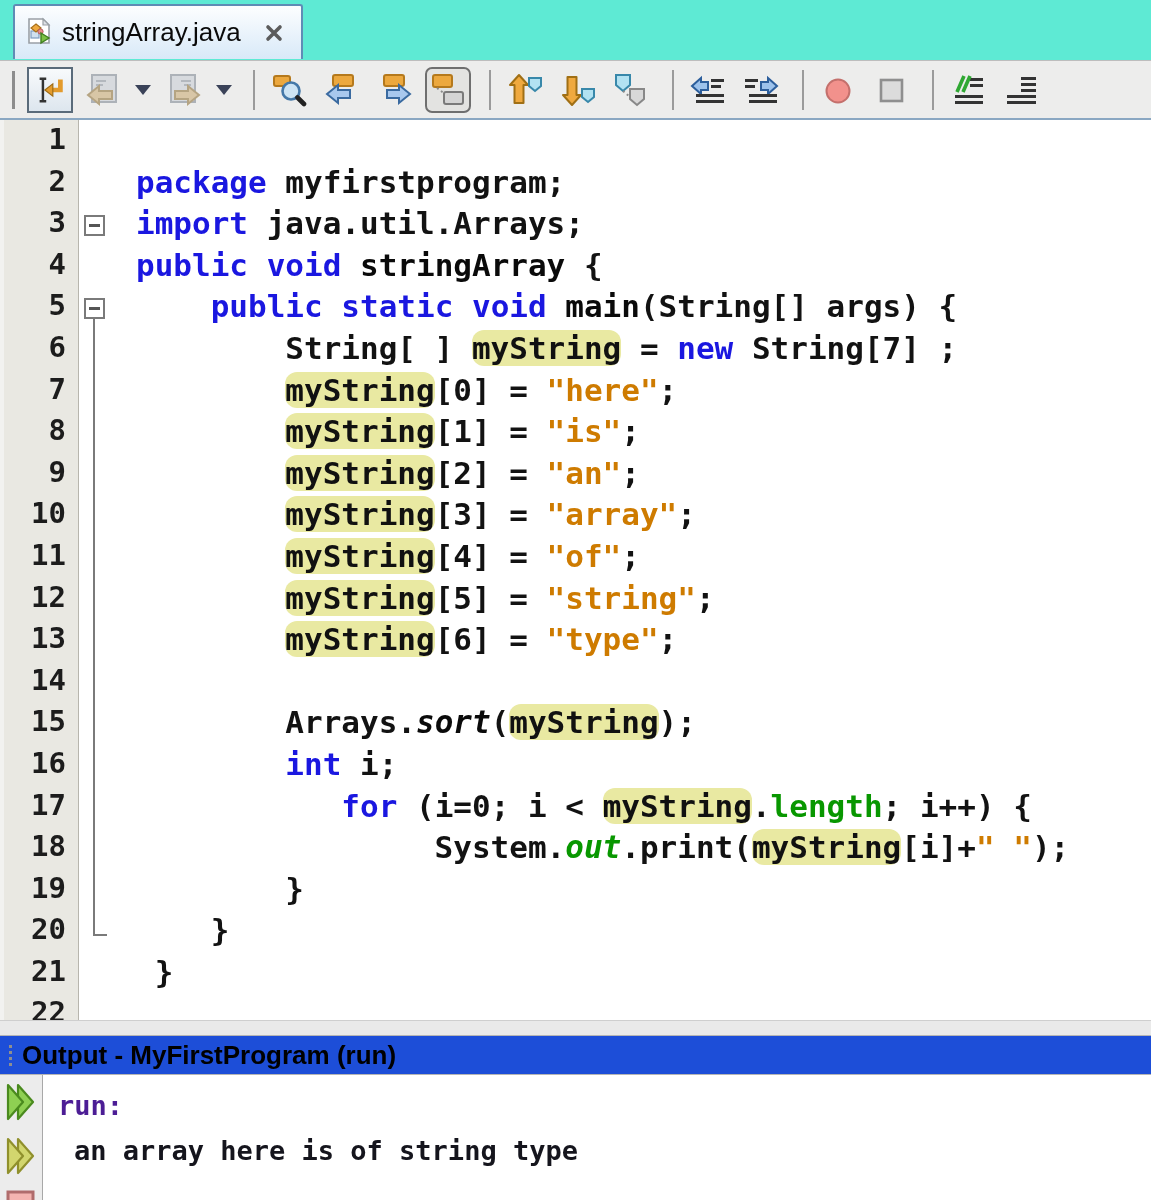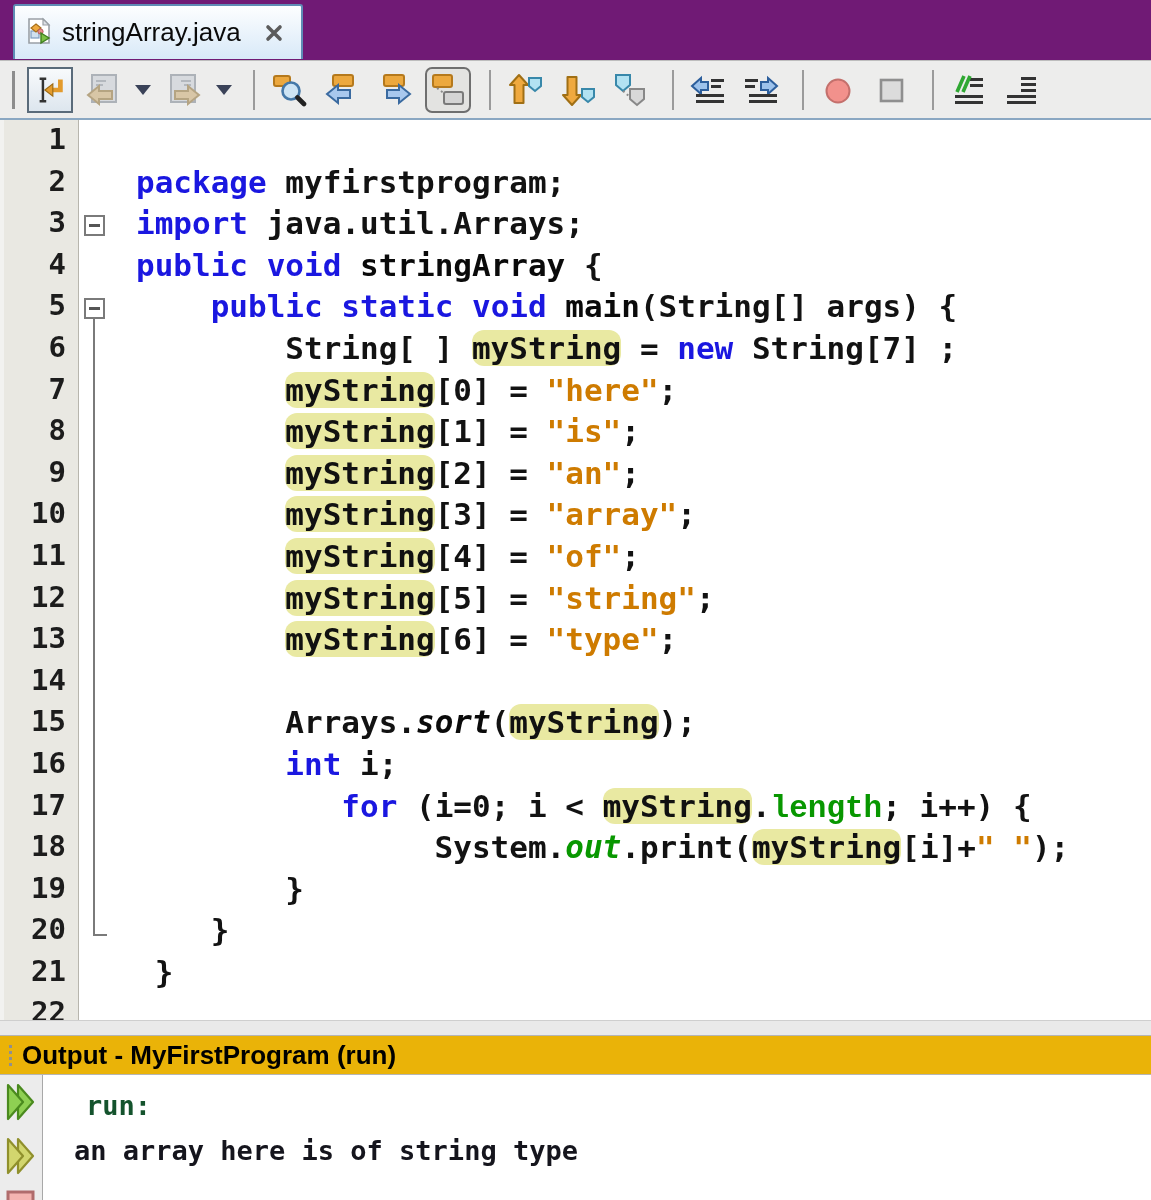--- a/index.html
+++ b/index.html
@@ -1,20 +1,20 @@
 <!DOCTYPE html>
 <html><head>
 <meta charset="utf-8">
 <style>
   html,body{margin:0;padding:0;background:#ececec;}
   .window{position:relative;width:1151px;height:1200px;background:#ececec;overflow:hidden;
           font-family:"Liberation Sans",sans-serif;}
 
   
-  .tabbar{position:relative;height:60px;background:#701a75;border-bottom:1px solid #bdbdbd;}
+  .tabbar{position:relative;height:60px;background:#5eead4;border-bottom:1px solid #bdbdbd;}
   .tab{position:absolute;left:13px;top:4px;height:55px;display:flex;align-items:center;
        padding:0 14px 0 9px;background:linear-gradient(#fdfeff,#d8e9f8);
        border:2px solid #5f8cb5;border-bottom:none;border-radius:3px 3px 0 0;z-index:2;box-sizing:border-box;}
   .tab-title{font-size:26px;color:#0a0a0a;margin:0 6px 0 8px;}
   .tab-close{display:flex;align-items:center;justify-content:center;width:26px;height:26px;margin-left:14px;}
 
   
   .toolbar{height:57px;display:flex;align-items:center;background:#ededec;
            border-bottom:2px solid #8aa7c2;padding-left:8px;}
   .tgrip{width:3px;height:38px;background:#8d8d8d;margin:0 12px 0 4px;}
@@ -37,40 +37,40 @@
   .fold-box{position:absolute;left:5px;top:10px;width:21px;height:21px;border:2px solid #7a7a7a;
             background:#fff;box-sizing:border-box;z-index:2;}
   .fold-box::after{content:"";position:absolute;left:3px;top:7px;width:11px;height:2.5px;background:#555;}
   .ed-code{flex:1;white-space:pre;font:700 31px "DejaVu Sans Mono",monospace;color:#121212;padding-left:25px;}
   #fold-guide{position:absolute;left:93px;top:198px;width:12px;height:616px;
               border-left:2px solid #7a7a7a;border-bottom:2px solid #7a7a7a;z-index:1;}
   .tk-kw{color:#1a17e0;}
   .tk-pl{color:#121212;}
   .tk-decl{color:#0a0a0a;}
   .tk-mth{color:#0a0a0a;font-style:italic;}
-  .tk-fld{color:#089700;font-family:Liberation Mono, monospace;}
+  .tk-fld{color:#089700;}
   .tk-sfld{color:#089700;font-style:italic;}
   .tk-str{color:#ce7b00;}
   .tk-hl{background:#e9e9a2;color:#111;border-radius:12px;}
 
   
   .splitter{height:14px;background:#eaeaea;border-top:1px solid #cfcfcf;}
 
   
-  .out-header{height:40px;background:#eab308;border-top:1px solid #b5b5b5;border-bottom:1px solid #b5b5b5;
+  .out-header{height:40px;background:#1d4ed8;border-top:1px solid #b5b5b5;border-bottom:1px solid #b5b5b5;
               display:flex;align-items:center;box-sizing:border-box;}
   .grip{display:flex;flex-direction:column;gap:3px;margin:0 10px 0 9px;}
   .grip i{width:3px;height:3px;background:#8f8f8f;}
   .out-title{font-weight:700;font-size:26px;color:#000;}
   .out-body{height:128px;display:flex;background:#ffffff;overflow:hidden;}
   .out-gutter{width:42px;flex:none;background:#ececec;border-right:1px solid #a8a8a8;
               display:flex;flex-direction:column;align-items:center;padding-top:6px;gap:10px;overflow:hidden;}
   .obtn{width:34px;height:44px;border:none;background:transparent;padding:0;flex:none;}
   .out-text{padding:8px 0 0 15px;font:700 27px "DejaVu Sans Mono",monospace;line-height:45px;}
-  .out-line-muted{color:#14532d;margin-left:28px;}
+  .out-line-muted{color:#4c1d95;}
   .out-line-result{color:#15151d;margin-left:16px;}
 </style>
 </head>
 <body>
 
 <div class="window">
 
   <div class="tabbar">
     <div class="tab">
       <span>

